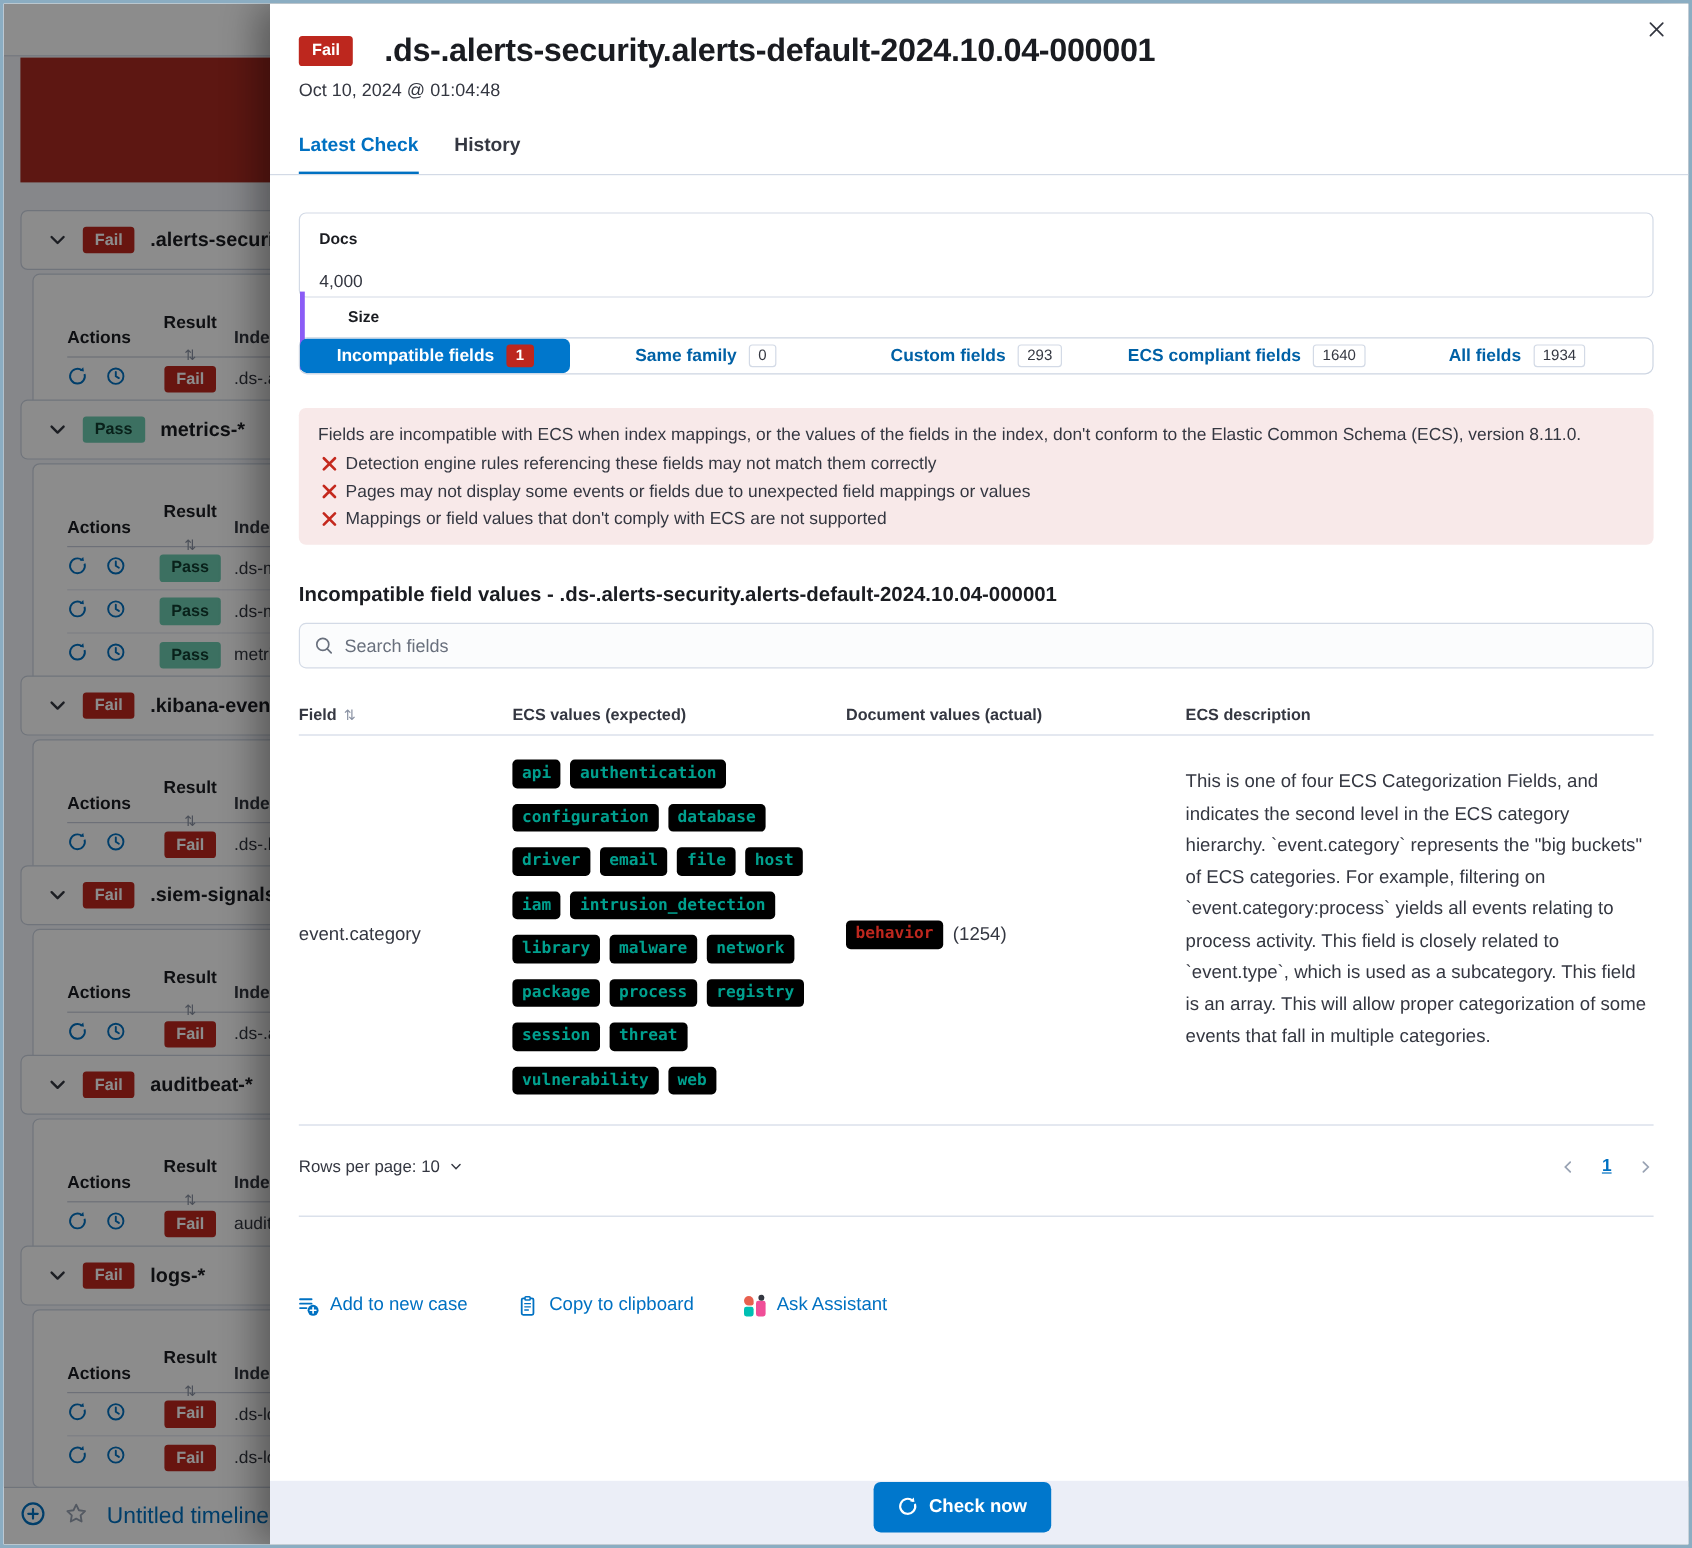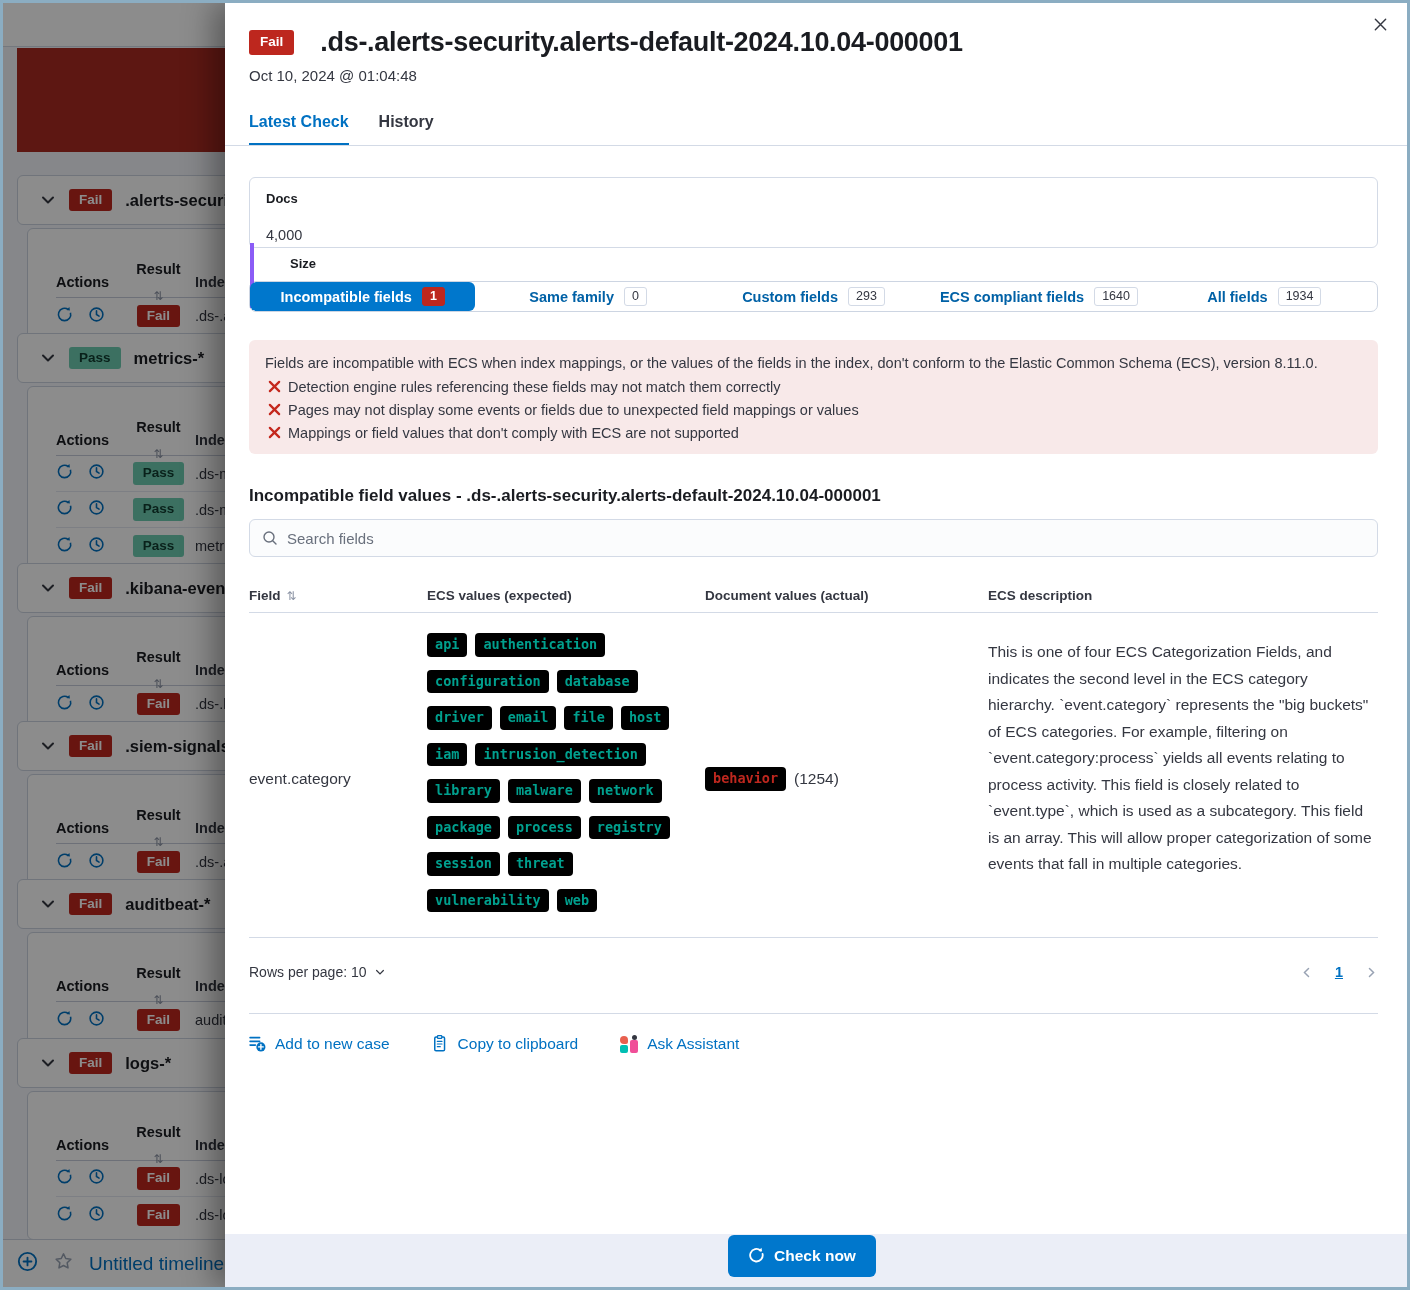--- a/index.html
+++ b/index.html
@@ -110,21 +110,21 @@
 
   .pagerow { margin-top:19px; display:flex; align-items:center; justify-content:space-between; height:30px; }
   .rowsper { display:flex; align-items:center; gap:7px; font-size:14px; color:#343741; cursor:pointer; }
   .pager { display:flex; align-items:center; gap:22px; }
   .pagenum { font-size:14.5px; font-weight:700; color:#0071c2; text-decoration:underline; cursor:pointer; }
   .pbtn { background:none; border:none; cursor:pointer; display:flex; }
 
   .hr { margin-top:26px; border-top:1px solid #d3dae6; }
 
   .actionsrow { margin-top:21px; display:flex; align-items:center; gap:42px; }
-  .actbtn { display:flex; gap:9px; color:#0071c2; font-size:15.5px; font-weight:500; cursor:pointer; background:none; border:none; font-family:inherit; }
+  .actbtn { display:flex; align-items:center; gap:9px; color:#0071c2; font-size:15.5px; font-weight:500; cursor:pointer; background:none; border:none; font-family:inherit;margin-top:44px; }
 
   .as-icon { position:relative; width:18px; height:18px; display:inline-block; }
   .as-orange { position:absolute; left:0; top:1px; width:8px; height:8px; background:#e8604f; border-radius:50% 50% 2px 50%; }
   .as-teal { position:absolute; left:0; bottom:0; width:8px; height:8px; background:#00bfb3; border-radius:2px; }
   .as-pink { position:absolute; left:10px; bottom:0; width:8px; height:13px; background:#f04e98; border-radius:2px; }
   .as-dot { position:absolute; left:12px; top:0; width:5px; height:5px; background:#343741; border-radius:50%; }
 
   .fly-footer {
     position:absolute; left:0; right:0; bottom:0; height:53px; background:#ebeef7;
     display:flex; align-items:center; justify-content:center; padding-right:28px;

